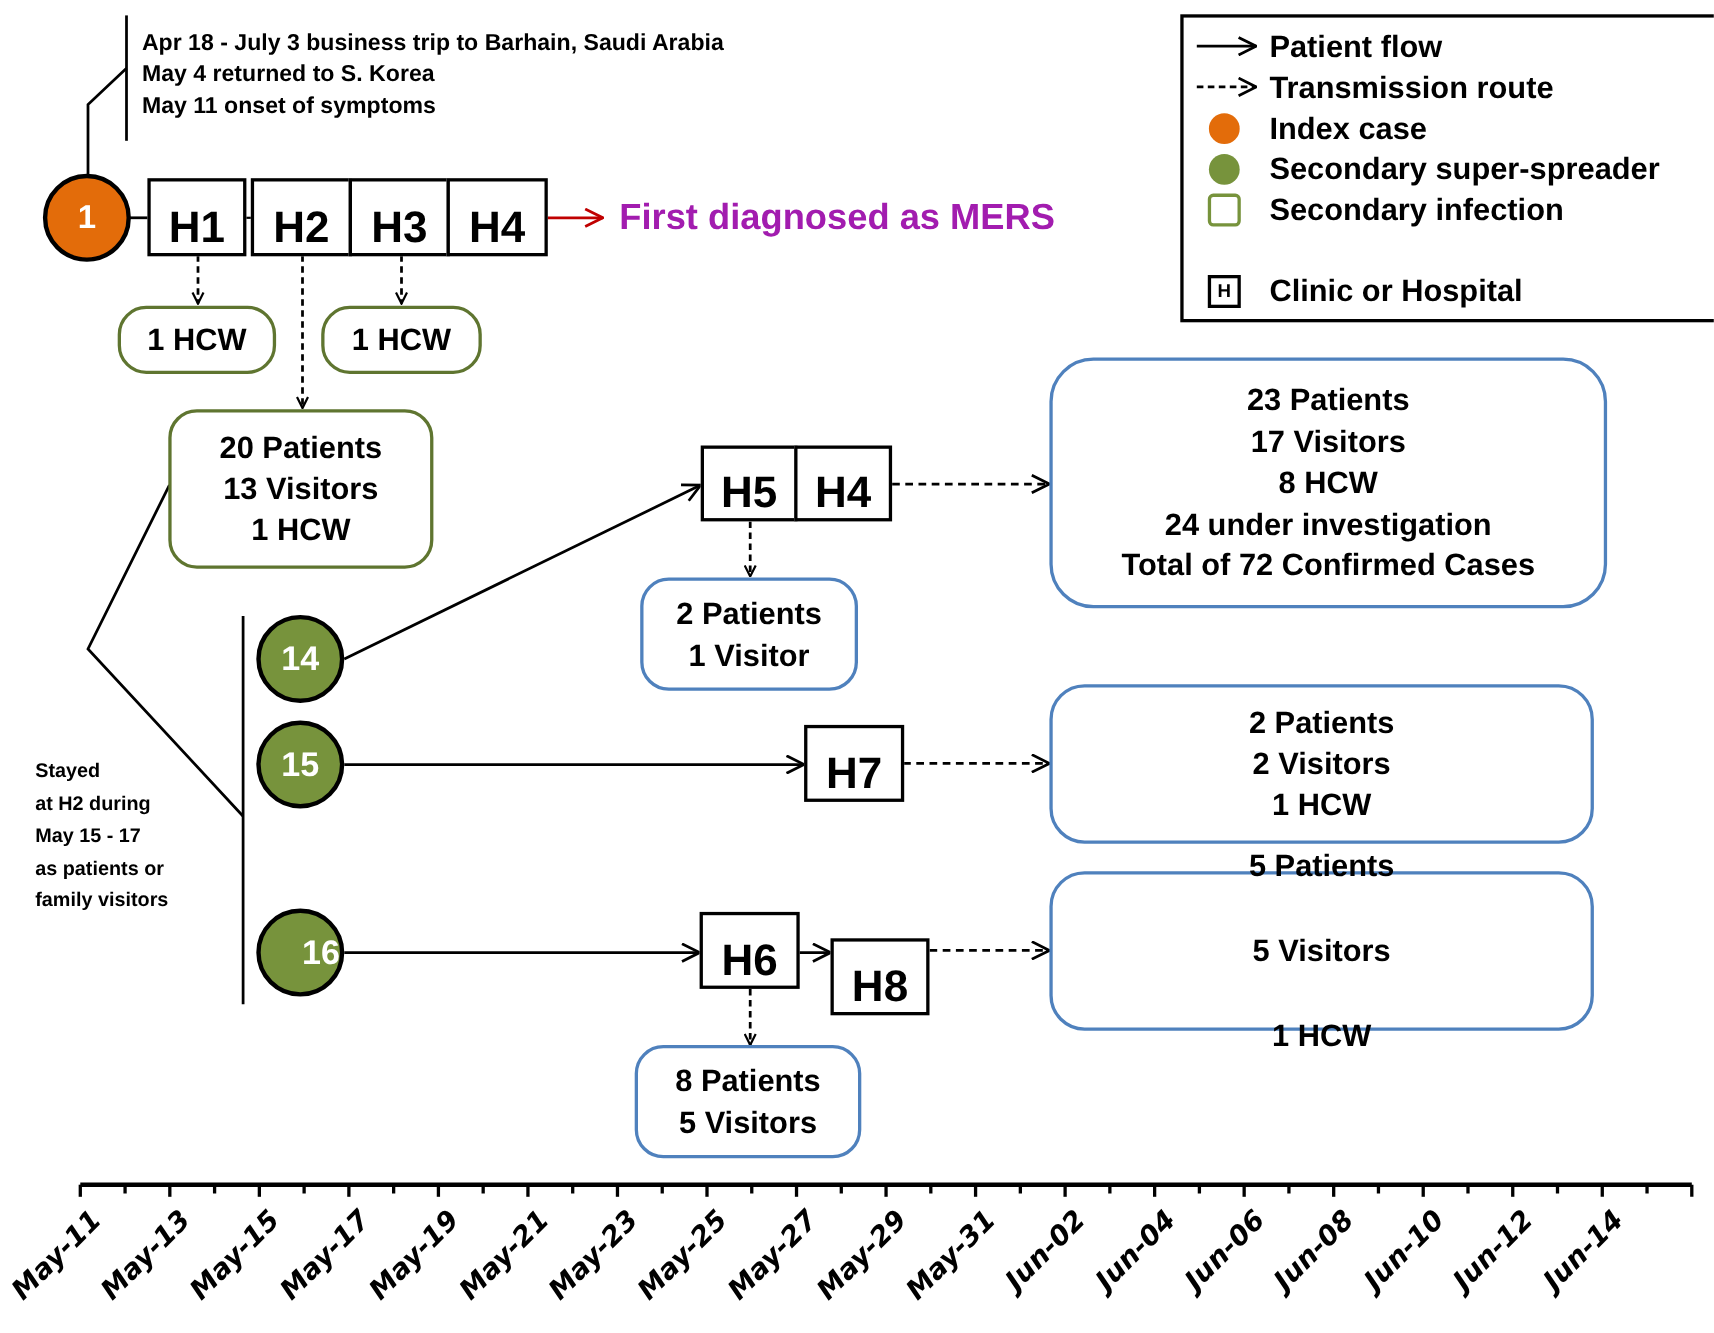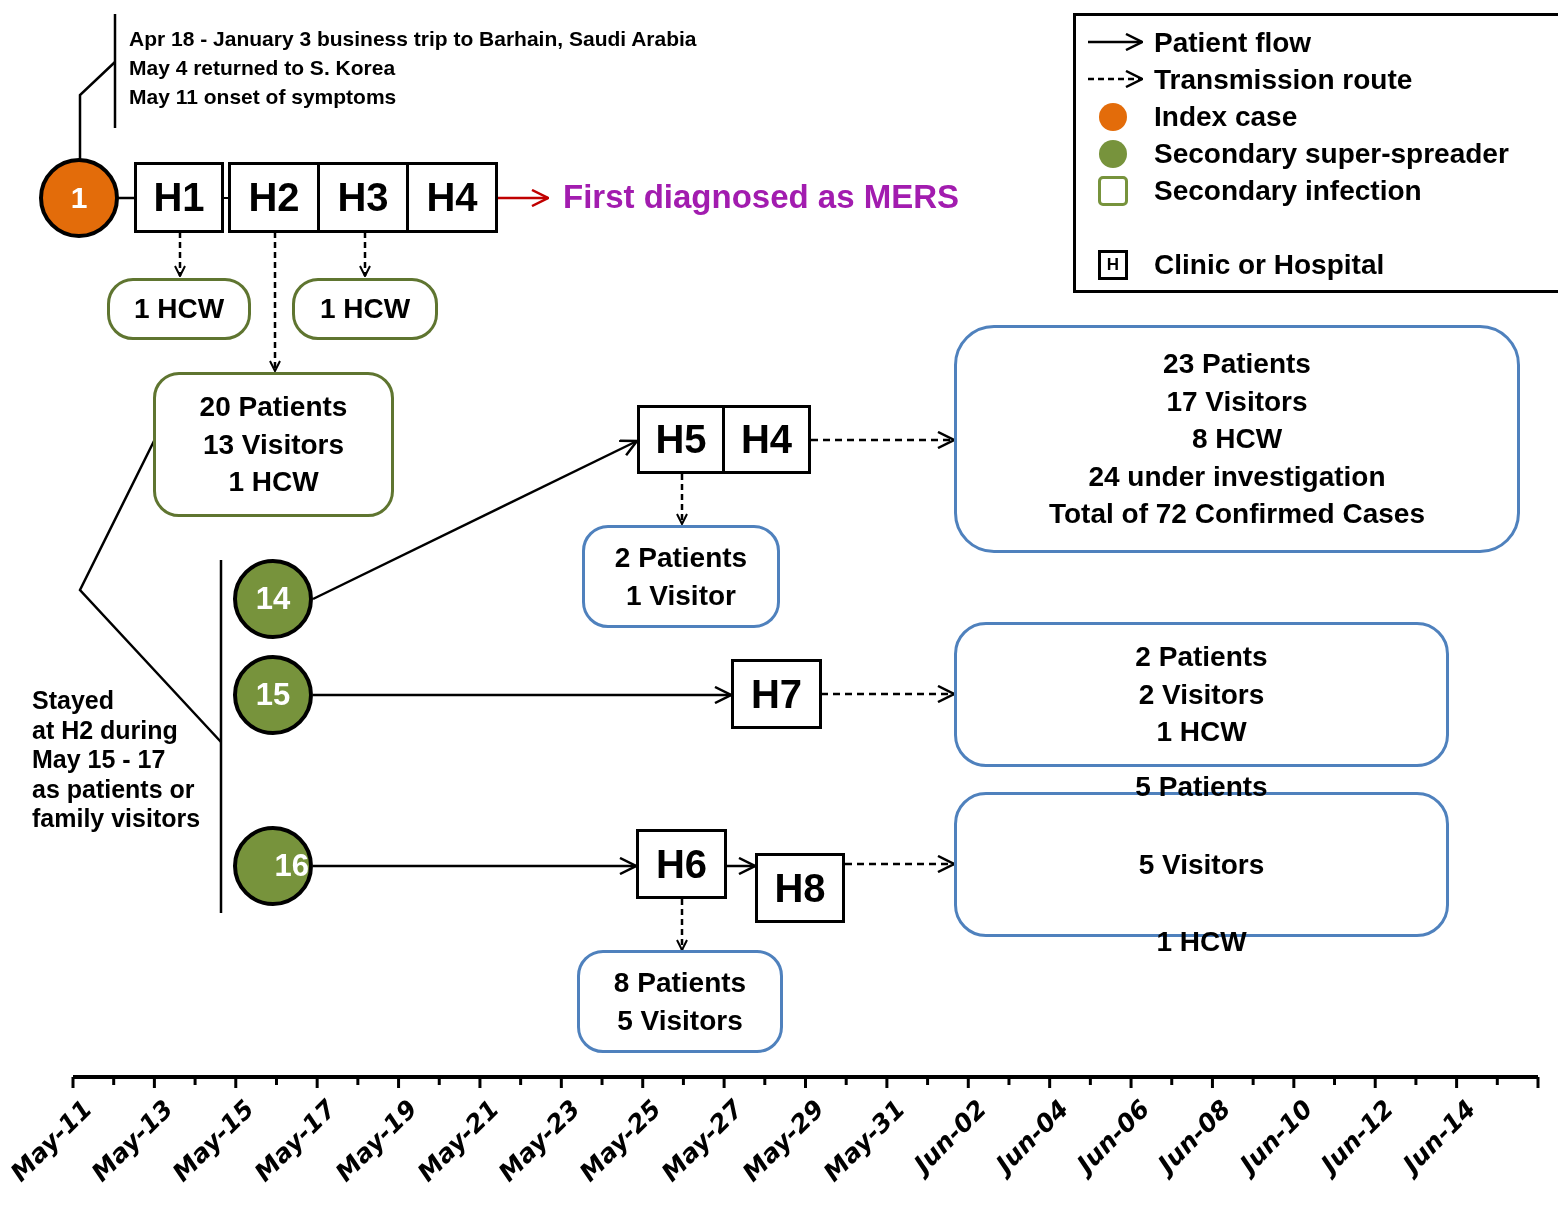--- a/index.html
+++ b/index.html
@@ -6,21 +6,21 @@
   body { width: 1558px; height: 1212px; position: relative; overflow: hidden;
          font-family: "Liberation Sans", sans-serif; font-weight: bold; color: #000; }
   svg#lines { position: absolute; left: 0; top: 0; width: 1558px; height: 1212px; }
   .abs { position: absolute; }
   .note { font-size: 21px; line-height: 29px; white-space: nowrap; }
   .circle { position: absolute; border: 4px solid #000; border-radius: 50%; box-sizing: border-box;
             display: flex; align-items: center; justify-content: center; color: #fff; }
   .circle.index { background: #E36C0A; width: 80px; height: 80px; font-size: 30px; }
   .circle.super { background: #77933C; width: 80px; height: 80px; font-size: 31px; }
   .hbox { position: absolute; border: 3px solid #000; box-sizing: border-box; background: #fff;
-          display: flex; align-items: center; justify-content: center; font-size: 40px; }
+          display: flex; align-items: flex-end; justify-content: center; font-size: 40px; }
   .rbox { position: absolute; border-radius: 26px; box-sizing: border-box; background: #fff;
           display: flex; flex-direction: column; align-items: center; justify-content: center;
           text-align: center; font-size: 28px; line-height: 37.5px; }
   .rbox.green { border: 3px solid #5F7530; }
   .rbox.blue { border: 3px solid #4F81BD; }
   .mers { font-size: 33px; color: #a21caf; white-space: nowrap; }
   .legend { position: absolute; left: 1037px; top: 13px; width: 492px; height: 280px;
             border: 3px solid #000; box-sizing: border-box; background: #fff; margin-left: 36px; }
   .leg-row { position: absolute; left: 0; height: 37px; width: 100%; display: flex; align-items: center; }
   .leg-sym { width: 78px; height: 37px; position: relative; }
@@ -107,21 +107,21 @@
       <line x1="1334.5277777777778" x2="1334.5277777777778" y1="1077" y2="1085" stroke="#000" stroke-width="3"></line>
       <line x1="1375.2222222222222" x2="1375.2222222222222" y1="1077" y2="1088" stroke="#000" stroke-width="3"></line>
       <line x1="1415.9166666666665" x2="1415.9166666666665" y1="1077" y2="1085" stroke="#000" stroke-width="3"></line>
       <line x1="1456.611111111111" x2="1456.611111111111" y1="1077" y2="1088" stroke="#000" stroke-width="3"></line>
       <line x1="1497.3055555555554" x2="1497.3055555555554" y1="1077" y2="1085" stroke="#000" stroke-width="3"></line>
       <line x1="1538" x2="1538" y1="1077" y2="1088" stroke="#000" stroke-width="3"></line>
     </g>
 </svg>
 
 <div class="abs note" style="left:129px; top:24px;">
-  <div>Apr 18 - January 3 business trip to Barhain, Saudi Arabia</div>
+  <div>Apr 18 - July 3 business trip to Barhain, Saudi Arabia</div>
   <div>May 4 returned to S. Korea</div>
   <div>May 11 onset of symptoms</div>
 </div>
 
 <div class="circle index" style="left:39px; top:158px;">
   <span>1</span>
 </div>
 
 <div class="hbox" style="left:134px; top:162px; width:90px; height:71px;">
   <span>H1</span>
@@ -143,21 +143,21 @@
 </div>
 <div class="rbox green" style="left:292px; top:278px; width:146px; height:62px;">
   <div>1 HCW</div>
 </div>
 <div class="rbox green" style="left:153px; top:372px; width:241px; height:145px;">
   <div>20 Patients</div>
   <div>13 Visitors</div>
   <div>1 HCW</div>
 </div>
 
-<div class="abs" style="left:32px; top:686px; font-size:25px; line-height:29.5px; white-space:nowrap;">
+<div class="abs" style="left:32px; top:686px; font-size:18px; line-height:29.5px; white-space:nowrap;">
   <div>Stayed</div>
   <div>at H2 during</div>
   <div>May 15 - 17</div>
   <div>as patients or</div>
   <div>family visitors</div>
 </div>
 
 <div class="circle super" style="left:233px; top:559px;">
   <span>14</span>
 </div>
@@ -181,21 +181,21 @@
   <span>H6</span>
 </div>
 <div class="hbox" style="left:755px; top:853px; width:90px; height:70px;">
   <span>H8</span>
 </div>
 
 <div class="rbox blue" style="left:582px; top:525px; width:198px; height:103px;">
   <div>2 Patients</div>
   <div>1 Visitor</div>
 </div>
-<div class="rbox blue" style="left:954px; top:325px; width:566px; height:228px; border-radius:40px;">
+<div class="rbox blue" style="left:954px; top:325px; width:507px; height:228px; border-radius:40px;">
   <div>23 Patients</div>
   <div>17 Visitors</div>
   <div>8 HCW</div>
   <div>24 under investigation</div>
   <div>Total of 72 Confirmed Cases</div>
 </div>
 <div class="rbox blue" style="left:954px; top:622px; width:495px; height:145px; border-radius:32px;">
   <div>2 Patients</div>
   <div>2 Visitors</div>
   <div>1 HCW</div>

